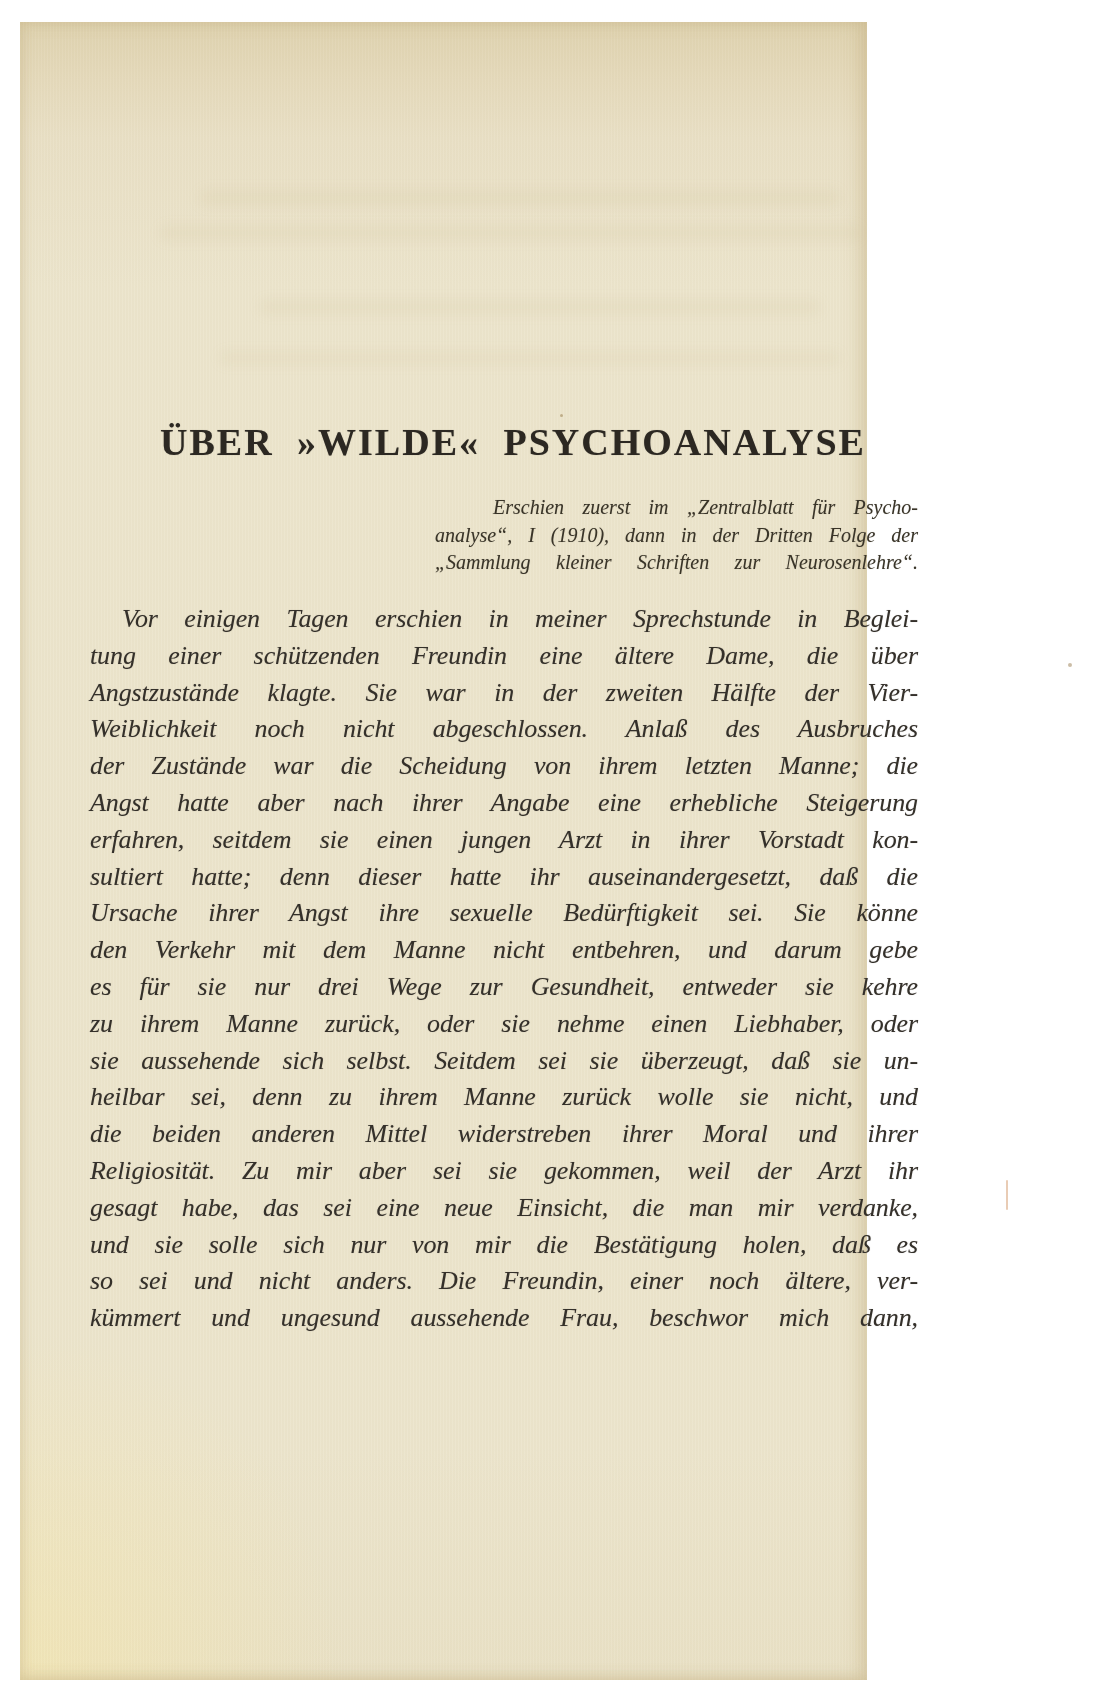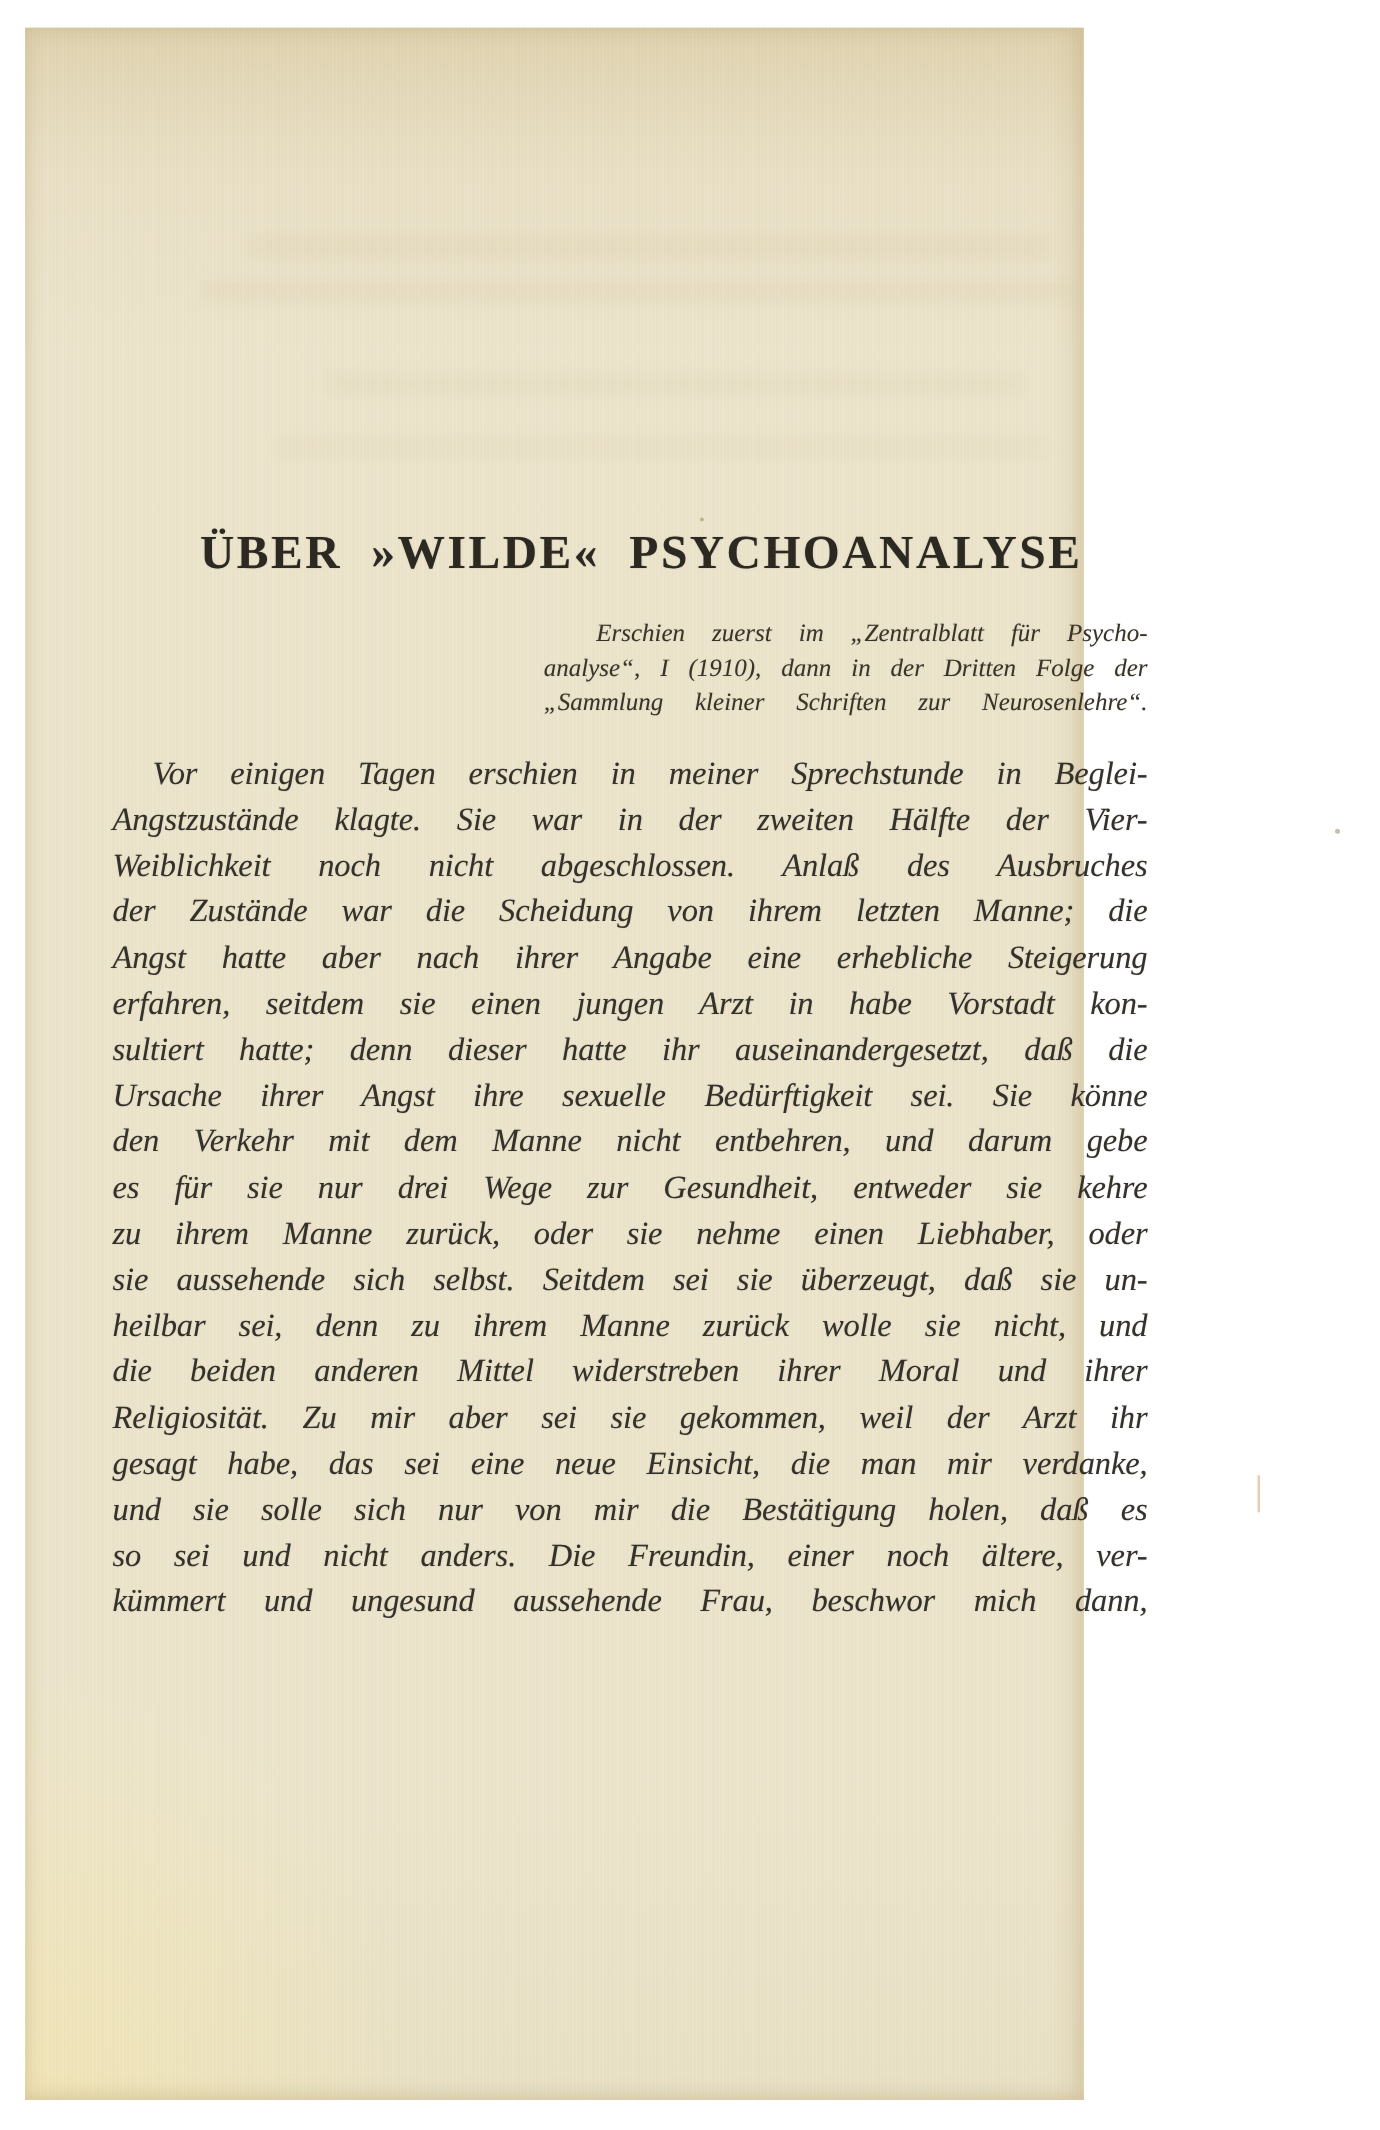--- a/index.html
+++ b/index.html
@@ -33,21 +33,21 @@
     position:absolute;left:140px;top:398px;margin:0;
     font-size:38px;font-weight:700;letter-spacing:2px;word-spacing:12px;
     color:#2c2822;text-shadow:0 0 1px rgba(44,40,34,0.35);white-space:nowrap;
   }
   .note{
     position:absolute;left:415px;top:472px;width:483px;
     font-style:italic;font-size:20px;line-height:27.6px;color:#393428;
     text-shadow:0 0 1px rgba(57,52,40,0.25);
   }
   .note-line{text-align:justify;text-align-last:justify;}
-  .note-line.first{margin-left:42px;}
+  .note-line.first{margin-left:58px;}
   .body-text{
     position:absolute;left:70px;top:579px;width:828px;
     font-size:26px;line-height:36.8px;color:#34302a;
     text-shadow:0 0 1px rgba(52,48,42,0.30);letter-spacing:-0.1px;font-style:italic;
   }
   .bline{text-align:justify;text-align-last:justify;height:36.8px;overflow:visible;}
   .bline.indent{text-indent:32px;}
 </style>
 </head>
 <body>
@@ -65,25 +65,26 @@
   <h1 class="title">ÜBER »WILDE« PSYCHOANALYSE</h1>
 
   <div class="note">
     <div class="note-line first">Erschien zuerst im „Zentralblatt für Psycho-</div>
     <div class="note-line">analyse“, I (1910), dann in der Dritten Folge der</div>
     <div class="note-line">„Sammlung kleiner Schriften zur Neurosenlehre“.</div>
   </div>
 
   <div class="body-text">
     <div class="bline indent">Vor einigen Tagen erschien in meiner Sprechstunde in Beglei-</div>
+    <div class="bline">tung einer schützenden Freundin eine ältere Dame, die über</div>
     <div class="bline">Angstzustände klagte. Sie war in der zweiten Hälfte der Vier-</div>
     <div class="bline">Weiblichkeit noch nicht abgeschlossen. Anlaß des Ausbruches</div>
     <div class="bline">der Zustände war die Scheidung von ihrem letzten Manne; die</div>
     <div class="bline">Angst hatte aber nach ihrer Angabe eine erhebliche Steigerung</div>
-    <div class="bline">erfahren, seitdem sie einen jungen Arzt in habe Vorstadt kon-</div>
+    <div class="bline">erfahren, seitdem sie einen jungen Arzt in ihrer Vorstadt kon-</div>
     <div class="bline">sultiert hatte; denn dieser hatte ihr auseinandergesetzt, daß die</div>
     <div class="bline">Ursache ihrer Angst ihre sexuelle Bedürftigkeit sei. Sie könne</div>
     <div class="bline">den Verkehr mit dem Manne nicht entbehren, und darum gebe</div>
     <div class="bline">es für sie nur drei Wege zur Gesundheit, entweder sie kehre</div>
     <div class="bline">zu ihrem Manne zurück, oder sie nehme einen Liebhaber, oder</div>
     <div class="bline">sie aussehende sich selbst. Seitdem sei sie überzeugt, daß sie un-</div>
     <div class="bline">heilbar sei, denn zu ihrem Manne zurück wolle sie nicht, und</div>
     <div class="bline">die beiden anderen Mittel widerstreben ihrer Moral und ihrer</div>
     <div class="bline">Religiosität. Zu mir aber sei sie gekommen, weil der Arzt ihr</div>
     <div class="bline">gesagt habe, das sei eine neue Einsicht, die man mir verdanke,</div>

